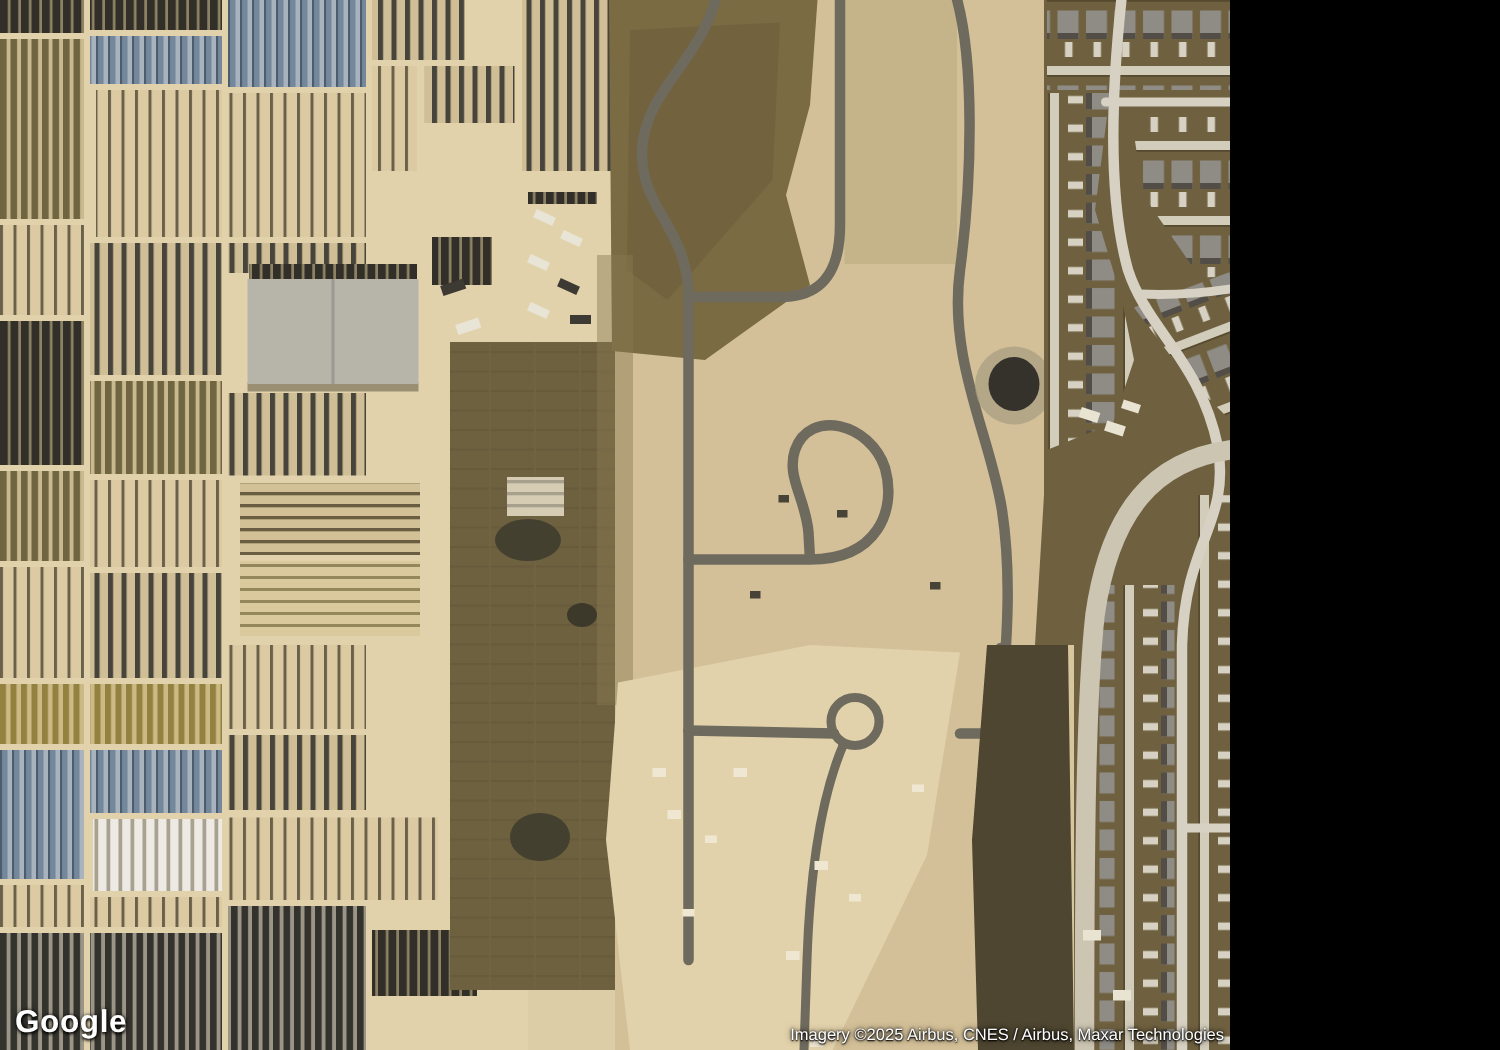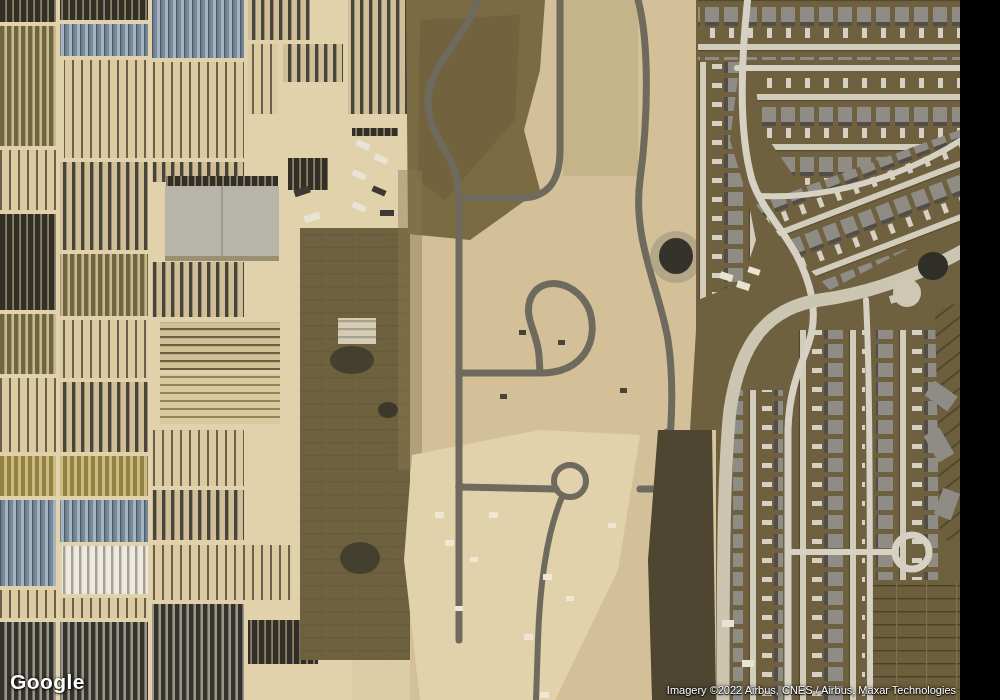--- a/index.html
+++ b/index.html
@@ -1,17 +1,17 @@
 <!DOCTYPE html>
 <html><head>
 <meta charset="utf-8">
 <style>
   html,body{margin:0;padding:0;background:#000;}
   .viewport{
-    position:relative;width:960px;height:700px;overflow:hidden;
+    position:relative;width:820px;height:700px;overflow:hidden;
     font-family:"Liberation Sans",sans-serif;background:#4d7c0f;
   }
   .viewport svg{position:absolute;left:0;top:0;display:block;}
   .google-logo{
     position:absolute;left:10px;bottom:6px;
     font-size:21px;font-weight:700;color:#fff;letter-spacing:.4px;
     text-shadow:0 1px 2px rgba(0,0,0,.85),0 0 3px rgba(0,0,0,.55),1px 0 2px rgba(0,0,0,.5);
     cursor:pointer;user-select:none;
   }
   .attribution{
@@ -274,14 +274,14 @@
       <rect x="737" y="282" width="13" height="7" transform="rotate(18 743 285)"></rect>
       <rect x="748" y="268" width="12" height="6" transform="rotate(18 754 271)"></rect>
       <rect x="722" y="620" width="12" height="7"></rect>
           <rect x="742" y="660" width="12" height="7"></rect>
       <rect x="960" y="368" width="12" height="8" fill="#efeade"></rect>
     </g>
   </g>
 </svg>
 
 <div class="google-logo">Google</div>
-<div class="attribution">Imagery ©2022 Airbus, CNES / Airbus, Maxar Technologies</div>
+<div class="attribution">Imagery ©2025 Airbus, CNES / Airbus, Maxar Technologies</div>
 </div>
 
 </body></html>

